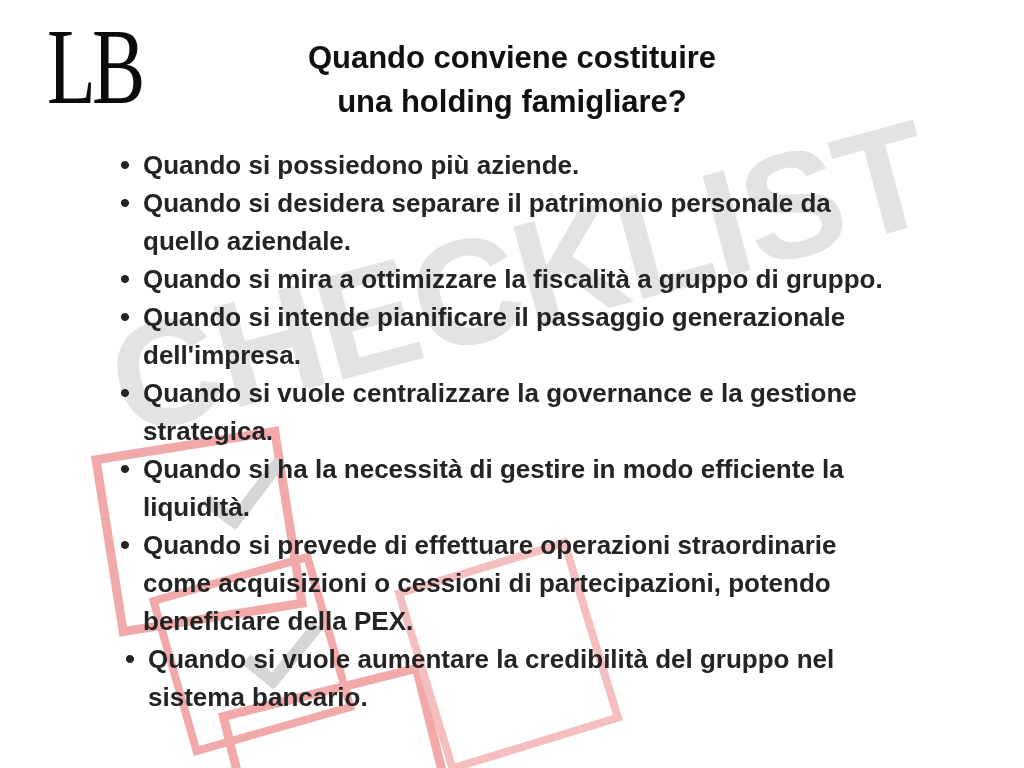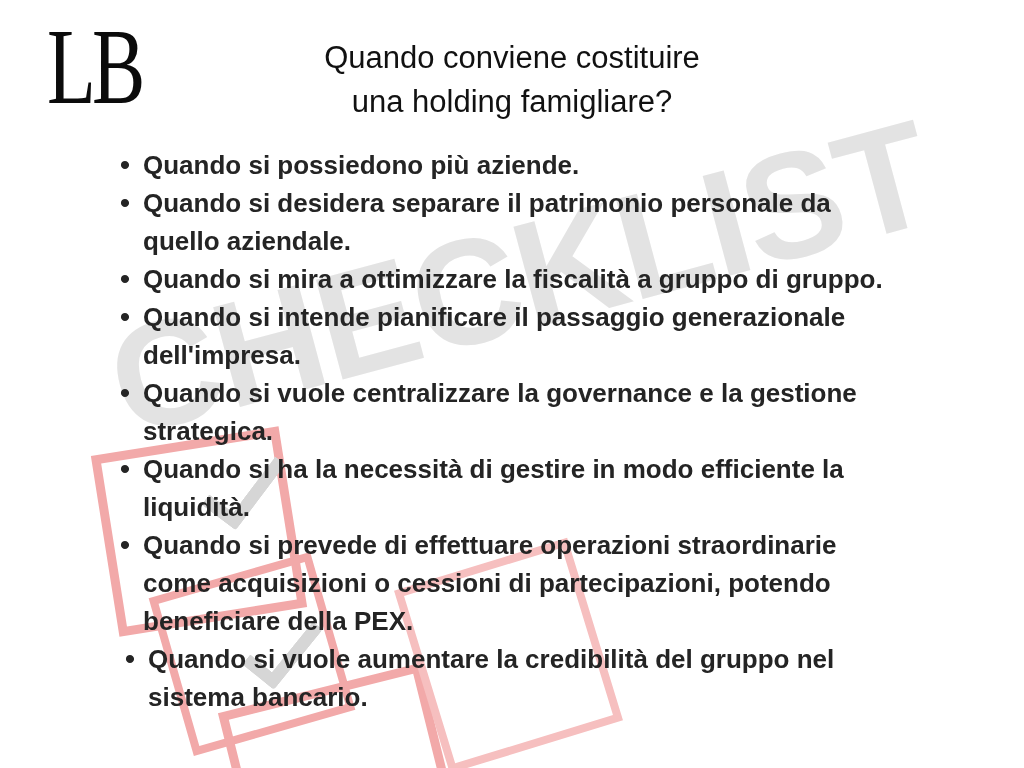--- a/index.html
+++ b/index.html
@@ -51,21 +51,21 @@
     transform:scaleX(0.74);
     transform-origin:left top;
     white-space:nowrap;
   }
   .title{
     position:absolute;z-index:2;
     left:0;top:36px;width:100%;
     margin:0;
     text-align:center;
     font-size:31px;line-height:44px;
-    font-weight:400;
+    font-weight:700;
     color:var(--title,#111111);
   }
   .title span{display:block;}
   .bullets{
     position:absolute;z-index:2;
     left:118px;top:146px;
     width:800px;
     margin:0;padding:0;
     list-style:none;
   }

